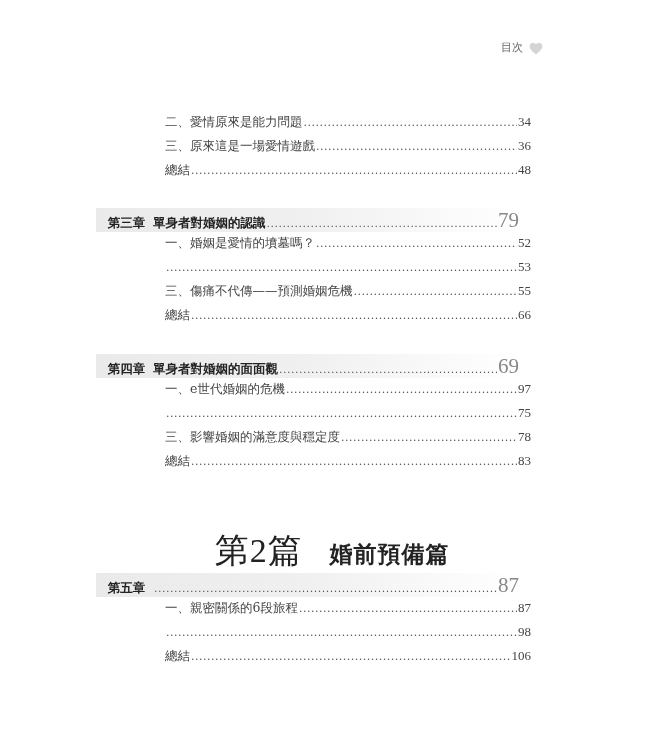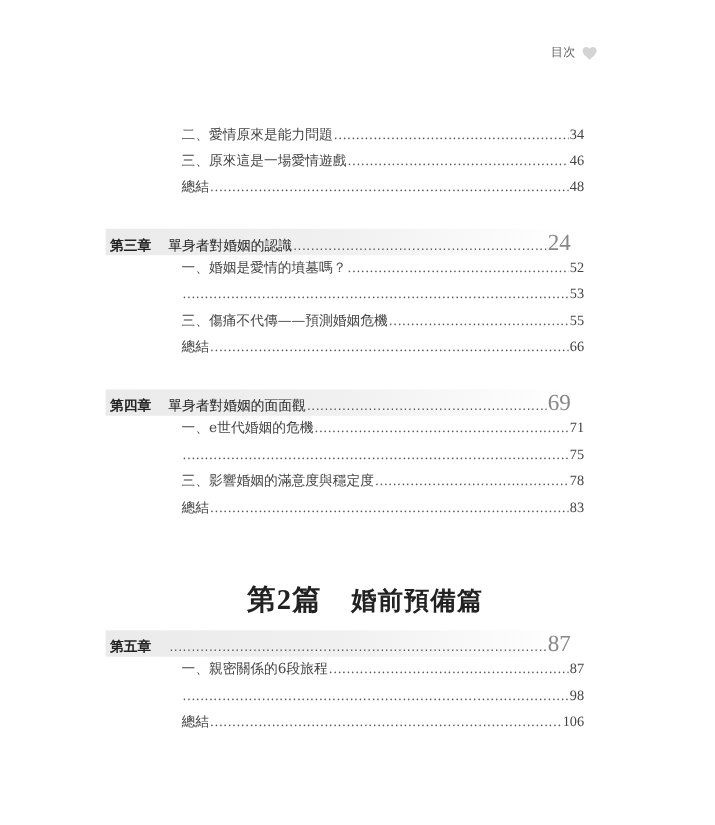--- a/index.html
+++ b/index.html
@@ -13,21 +13,21 @@
       display: flex; align-items: flex-end; gap: 6px;
       font-family: Liberation Mono, monospace;
       font-size: 11px; color: #666666;
     }
     .heart {
       width: 14px; height: 13px; display: inline-block;
     }
     .toc { position: absolute; left: 0; top: 0; width: 650px; }
     .row {
       position: absolute; display: flex; align-items: baseline;
-      white-space: nowrap; overflow: hidden;
+      white-space: nowrap; overflow: hidden; text-align: center;
     }
     .entry {
       left: 165px; width: 366px; font-size: 12.5px; color: #444444;
       height: 20px; line-height: 20px;
     }
     .entry .title { flex: 0 0 auto; }
     .dots {
       flex: 1 1 auto; overflow: hidden; margin: 0 1px;
       color: #555555; letter-spacing: 0.5px; font-size: 11px;
     }
@@ -35,31 +35,31 @@
       content: "................................................................................................................................................................................................";
     }
     .entry .page { flex: 0 0 auto; font-family: "Liberation Serif", serif; font-size: 13px; }
     .chapter {
       left: 96px; width: 423px; height: 24px; line-height: 24px;
       background: linear-gradient(to right, #eaeaea 0%, #f0f0f0 50%, #ffffff 100%);
       font-family: "DejaVu Sans", "Liberation Sans", sans-serif;
       font-size: 12.5px; color: #222222; padding-left: 4px; box-sizing: border-box;
     }
     .chapter .num { width: 53px; flex: 0 0 auto; font-weight: bold; }
-    .chapter .title { flex: 0 0 auto; font-weight: normal; }
+    .chapter .title { flex: 0 0 auto; font-weight: bold; }
     .chapter .page {
       flex: 0 0 auto; font-family: "Liberation Serif", serif;
       font-size: 21px; color: #888888; font-weight: normal;
     }
     .part-title {
       position: absolute; left: 0; width: 650px; top: 528px; text-align: center;
       font-family: "Liberation Serif", "DejaVu Serif", serif;
       font-size: 23px; font-weight: bold; color: #222222; letter-spacing: 1px;
     }
-    .part-title .num { font-size: 26px; font-weight: bold; margin-right: 20px; margin-left: 14px; }
+    .part-title .num { font-size: 34px; font-weight: normal; margin-right: 20px; margin-left: 14px; }
   </style>
 </head>
 <body>
 
 <div class="running-header">
   <span>目次</span>
   <svg class="heart" viewBox="0 0 24 22">
     <path d="M12 21 C5 15 1 11.5 1 7 C1 3.5 3.7 1 7 1 C9.2 1 11 2.2 12 4 C13 2.2 14.8 1 17 1 C20.3 1 23 3.5 23 7 C23 11.5 19 15 12 21 Z" fill="#d4d4d4"></path>
   </svg>
 </div>
@@ -67,33 +67,33 @@
 <div class="toc">
 
   <div class="row entry" style="top:112px">
     <span class="title">二、愛情原來是能力問題</span>
     <span class="dots"></span>
     <span class="page">34</span>
   </div>
   <div class="row entry" style="top:136px">
     <span class="title">三、原來這是一場愛情遊戲</span>
     <span class="dots"></span>
-    <span class="page">46</span>
+    <span class="page">36</span>
   </div>
   <div class="row entry" style="top:160px">
     <span class="title">總結</span>
     <span class="dots"></span>
     <span class="page">48</span>
   </div>
 
   <div class="row chapter" style="top:208px">
     <span class="num">第三章</span>
     <span class="title">單身者對婚姻的認識</span>
     <span class="dots"></span>
-    <span class="page">24</span>
+    <span class="page">79</span>
   </div>
   <div class="row entry" style="top:233px">
     <span class="title">一、婚姻是愛情的墳墓嗎？</span>
     <span class="dots"></span>
     <span class="page">52</span>
   </div>
   <div class="row entry" style="top:257px">
     <span class="dots"></span>
     <span class="page">53</span>
   </div>
@@ -110,21 +110,21 @@
 
   <div class="row chapter" style="top:354px">
     <span class="num">第四章</span>
     <span class="title">單身者對婚姻的面面觀</span>
     <span class="dots"></span>
     <span class="page">69</span>
   </div>
   <div class="row entry" style="top:379px">
     <span class="title">一、e世代婚姻的危機</span>
     <span class="dots"></span>
-    <span class="page">71</span>
+    <span class="page">97</span>
   </div>
   <div class="row entry" style="top:403px">
     <span class="dots"></span>
     <span class="page">75</span>
   </div>
   <div class="row entry" style="top:427px">
     <span class="title">三、影響婚姻的滿意度與穩定度</span>
     <span class="dots"></span>
     <span class="page">78</span>
   </div>

